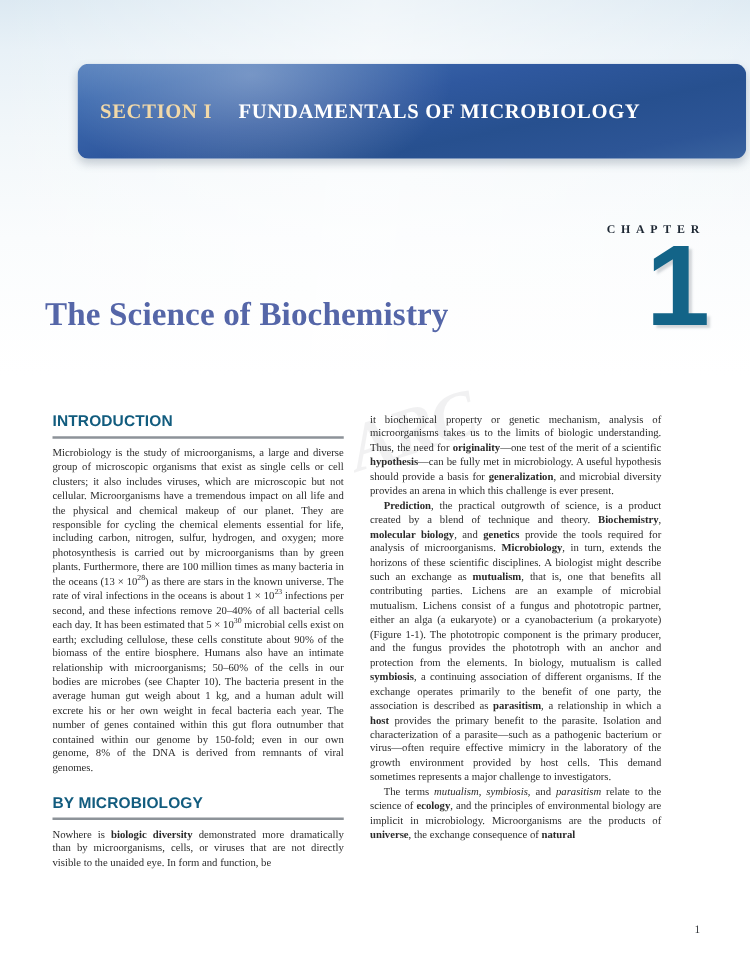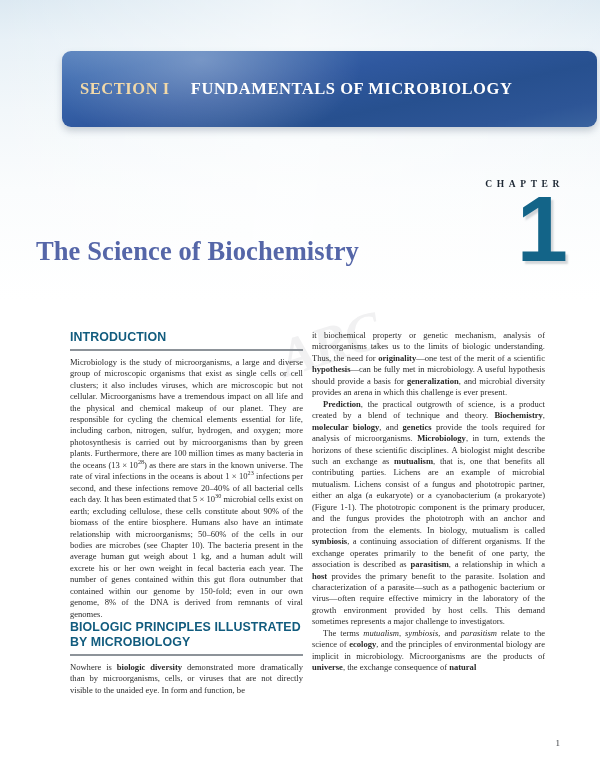--- a/index.html
+++ b/index.html
@@ -129,26 +129,26 @@
     font-size: 26.5px;
     font-weight: bold;
     color: #5566a8;
     letter-spacing: 0.1px;
     white-space: nowrap;
   }
 
   
   .columns {
     position: absolute;
-    left: 70px;
+    left: 42px;
     top: 330px;
     width: 487px;
     height: 410px;
     display: flex;
-    gap: 9px;
+    gap: 21px;
   }
   .col {
     width: 233px;
     position: relative;
   }
 
   h2.head {
     margin: 0;
     font-family: "Liberation Sans", sans-serif;
     font-size: 12.4px;
@@ -218,21 +218,21 @@
 <div class="chapter-number">1</div>
 <div class="chapter-title">The Science of Biochemistry</div>
 
 <div class="columns">
 
   <div class="col">
     <h2 class="head">INTRODUCTION</h2>
     <div class="rule"></div>
     <p class="body"><span>Microbiology is the study of microorganisms, a large and diverse group of microscopic organisms that exist as single cells or cell clusters; it also includes viruses, which are microscopic but not cellular. Microorganisms have a tremendous impact on all life and the physical and chemical makeup of our planet. They are responsible for cycling the chemical elements essential for life, including carbon, nitrogen, sulfur, hydrogen, and oxygen; more photosynthesis is carried out by microorganisms than by green plants. Furthermore, there are 100 million times as many bacteria in the oceans (13 × 10</span><sup>28</sup><span>) as there are stars in the known universe. The rate of viral infections in the oceans is about 1 × 10</span><sup>23</sup><span> infections per second, and these infections remove 20–40% of all bacterial cells each day. It has been estimated that 5 × 10</span><sup>30</sup><span> microbial cells exist on earth; excluding cellulose, these cells constitute about 90% of the biomass of the entire biosphere. Humans also have an intimate relationship with microorganisms; 50–60% of the cells in our bodies are microbes (see Chapter 10). The bacteria present in the average human gut weigh about 1 kg, and a human adult will excrete his or her own weight in fecal bacteria each year. The number of genes contained within this gut flora outnumber that contained within our genome by 150-fold; even in our own genome, 8% of the DNA is derived from remnants of viral genomes.</span></p>
 
-    <h2 class="head gap-before"><span>BIOLOGIC PRINCIPLES ILLUSTRATED</span><br><span>BY MICROBIOLOGY</span></h2>
+    <h2 class="head gap-before"><br><span>BY MICROBIOLOGY</span></h2>
     <div class="rule"></div>
     <p class="body"><span>Nowhere is </span><b>biologic diversity</b><span> demonstrated more dramatically than by microorganisms, cells, or viruses that are not directly visible to the unaided eye. In form and function, be</span></p>
   </div>
 
   <div class="col">
     <p class="body"><span>it biochemical property or genetic mechanism, analysis of microorganisms takes us to the limits of biologic understanding. Thus, the need for </span><b>originality</b><span>—one test of the merit of a scientific </span><b>hypothesis</b><span>—can be fully met in microbiology. A useful hypothesis should provide a basis for </span><b>generalization</b><span>, and microbial diversity provides an arena in which this challenge is ever present.</span></p>
 
     <p class="body"><b>Prediction</b><span>, the practical outgrowth of science, is a product created by a blend of technique and theory. </span><b>Biochemistry</b><span>, </span><b>molecular biology</b><span>, and </span><b>genetics</b><span> provide the tools required for analysis of microorganisms. </span><b>Microbiology</b><span>, in turn, extends the horizons of these scientific disciplines. A biologist might describe such an exchange as </span><b>mutualism</b><span>, that is, one that benefits all contributing parties. Lichens are an example of microbial mutualism. Lichens consist of a fungus and phototropic partner, either an alga (a eukaryote) or a cyanobacterium (a prokaryote) (Figure 1-1). The phototropic component is the primary producer, and the fungus provides the phototroph with an anchor and protection from the elements. In biology, mutualism is called </span><b>symbiosis</b><span>, a continuing association of different organisms. If the exchange operates primarily to the benefit of one party, the association is described as </span><b>parasitism</b><span>, a relationship in which a </span><b>host</b><span> provides the primary benefit to the parasite. Isolation and characterization of a parasite—such as a pathogenic bacterium or virus—often require effective mimicry in the laboratory of the growth environment provided by host cells. This demand sometimes represents a major challenge to investigators.</span></p>
 
     <p class="body"><span>The terms </span><i>mutualism</i><span>, </span><i>symbiosis</i><span>, and </span><i>parasitism</i><span> relate to the science of </span><b>ecology</b><span>, and the principles of environmental biology are implicit in microbiology. Microorganisms are the products of </span><b>universe</b><span>, the exchange consequence of </span><b>natural</b></p>

